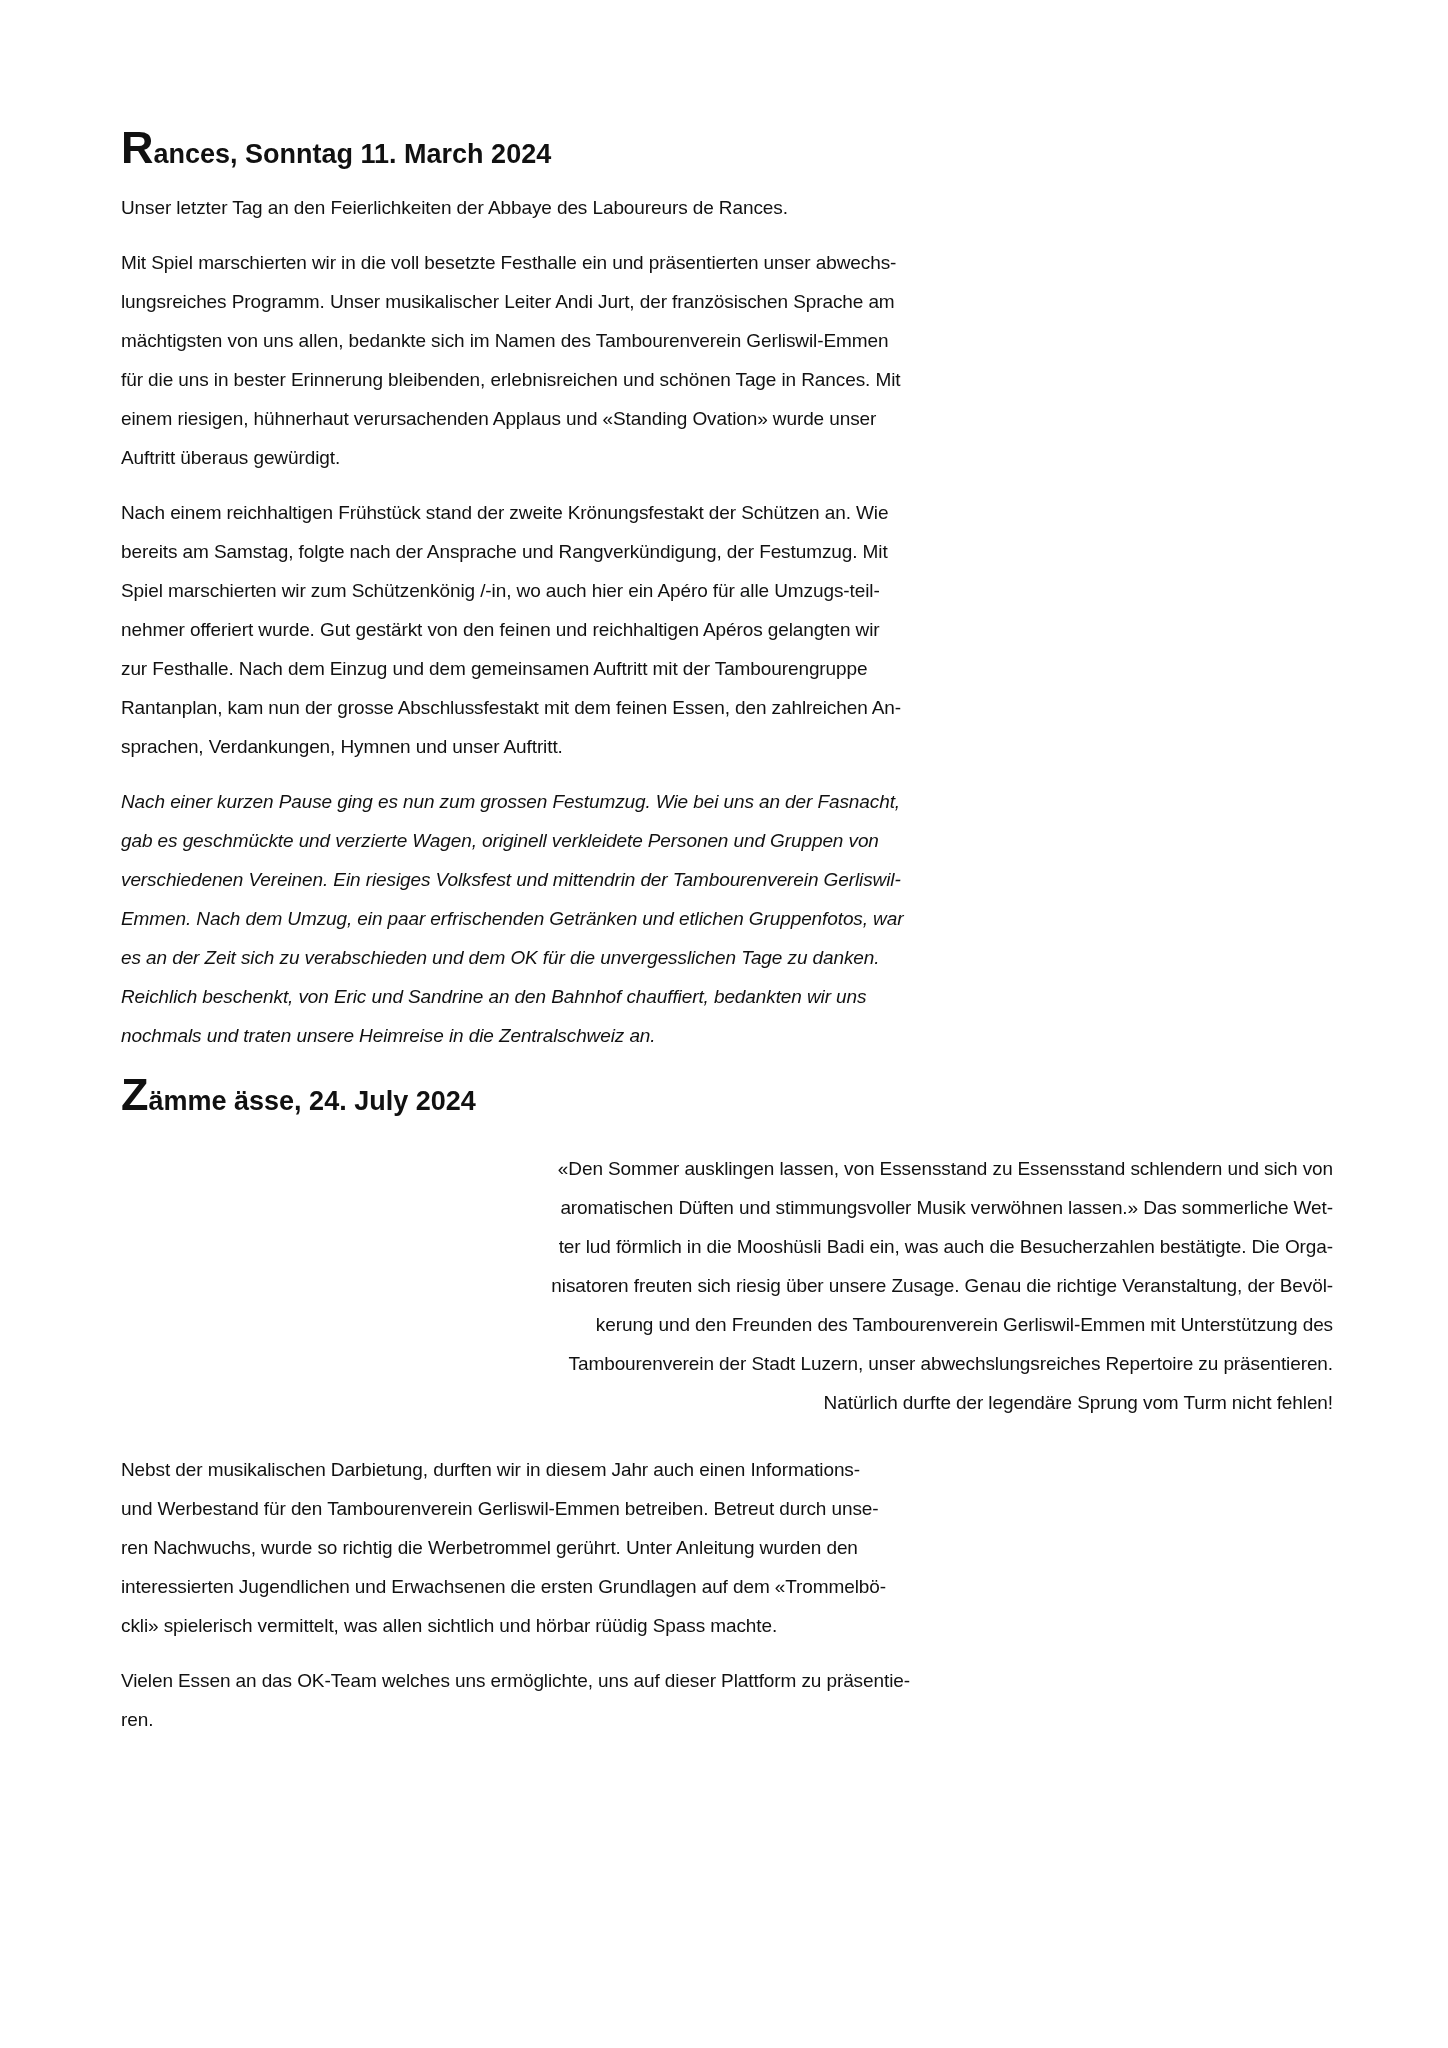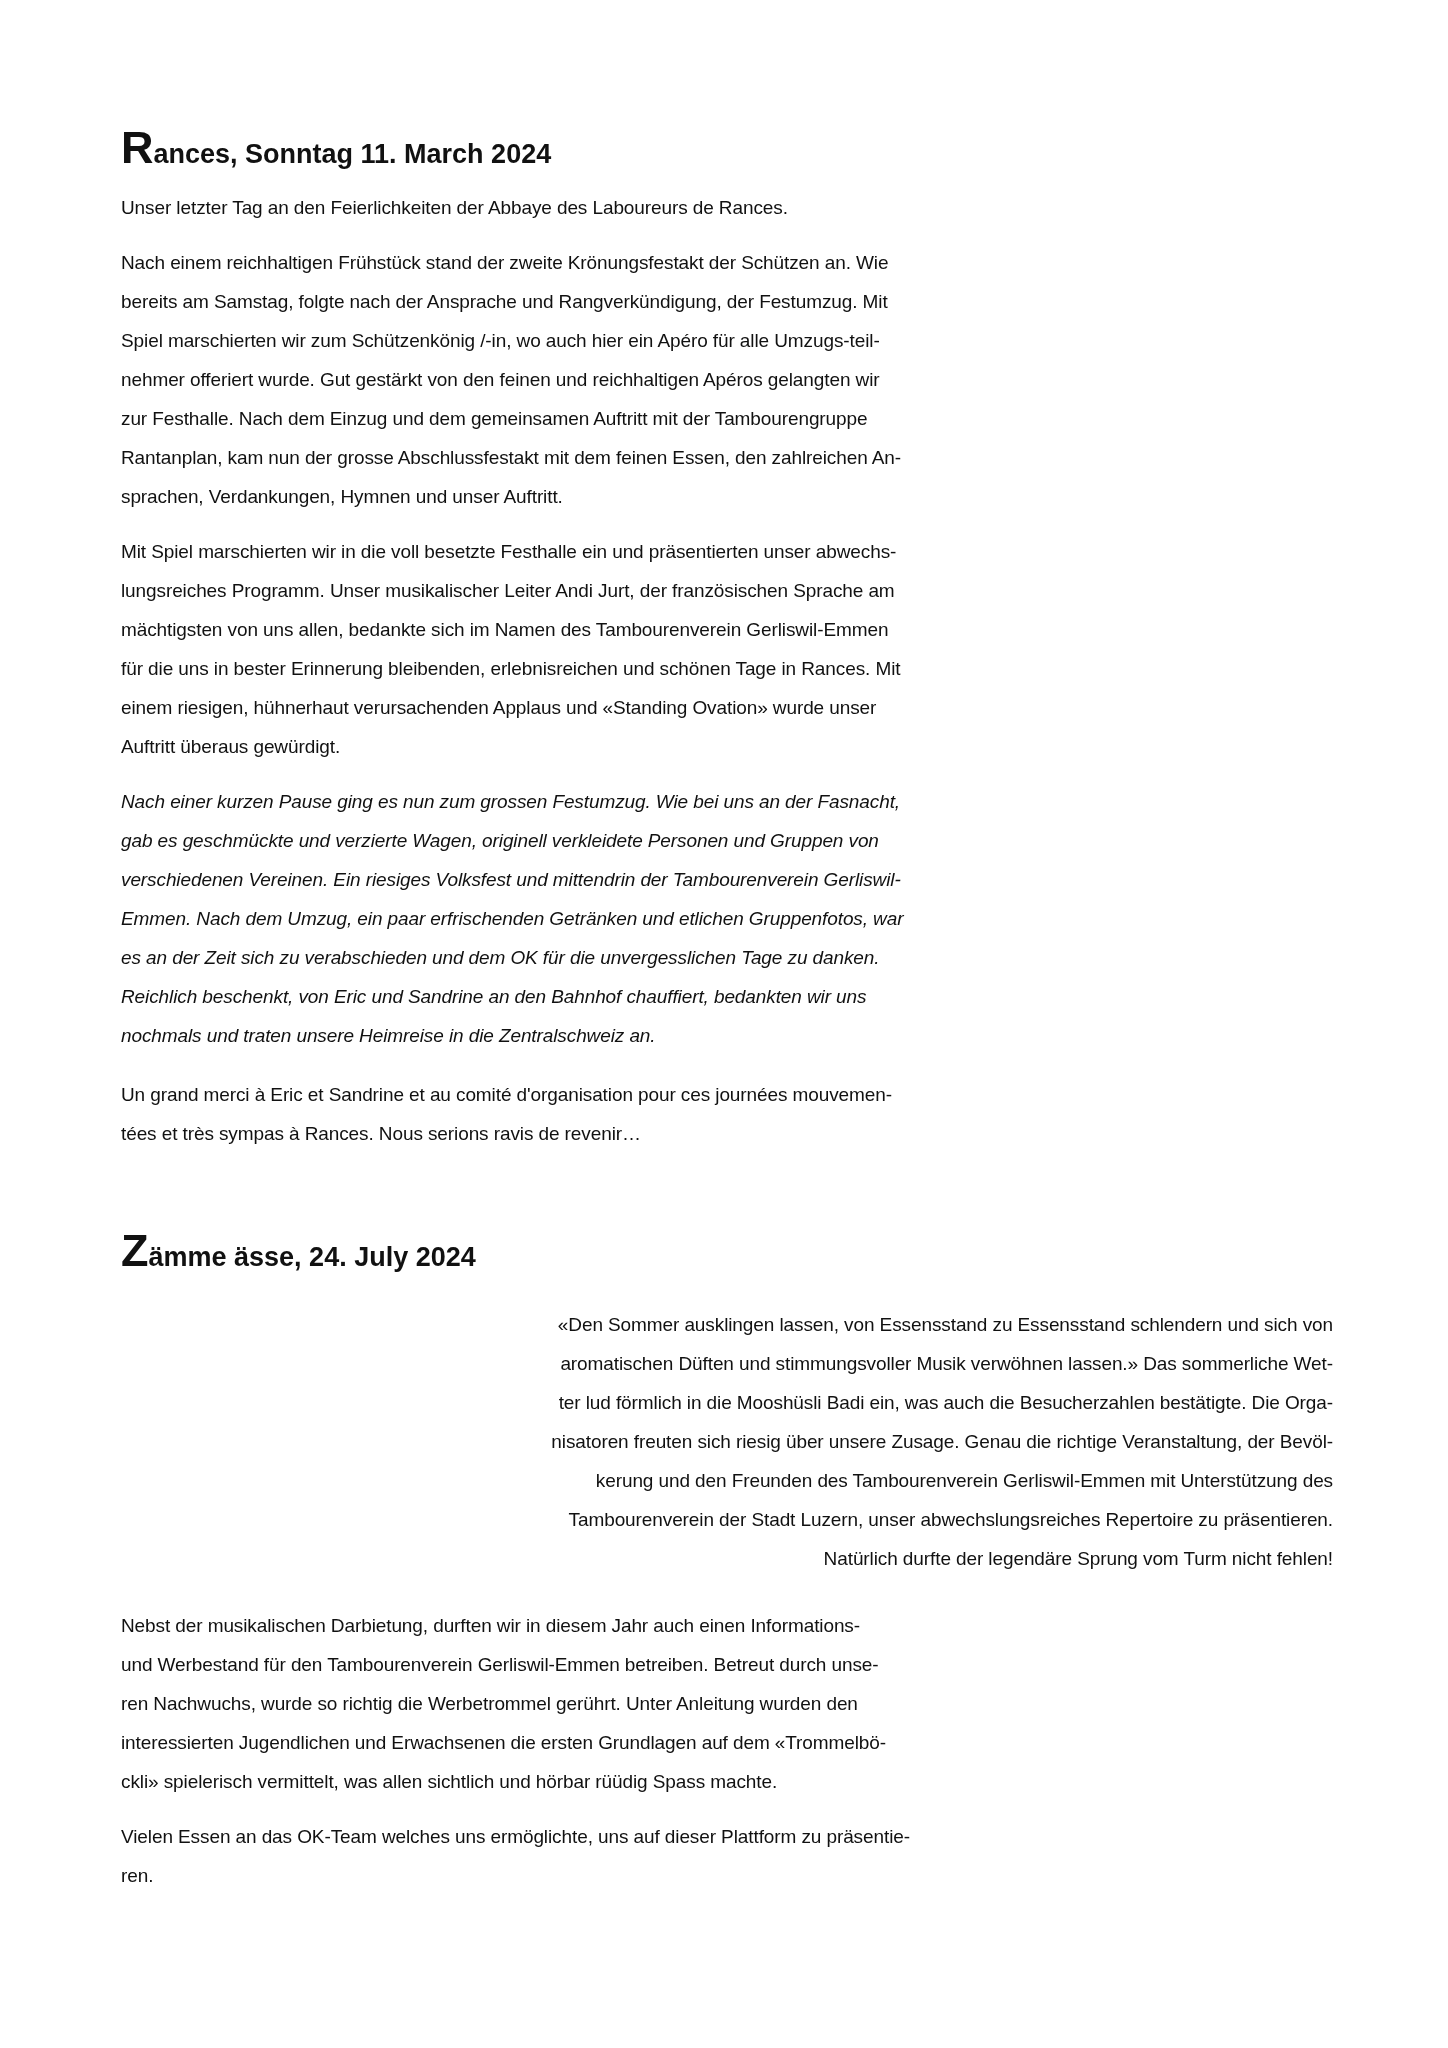--- a/index.html
+++ b/index.html
@@ -51,42 +51,40 @@
     #p7 { margin-bottom: 16px; }
   </style>
 </head>
 <body>
 
 <div class="page">
 
   <section>
     <h2 id="h1" class="heading"><span class="initial">R</span><span>ances, Sonntag 11. March 2024</span></h2>
     <p id="p1" class="para">Unser letzter Tag an den Feierlichkeiten der Abbaye des Laboureurs de Rances.</p>
+    <p id="p3" class="para">Mit Spiel marschierten wir in die voll besetzte Festhalle ein und präsentierten unser abwechs-
+lungsreiches Programm. Unser musikalischer Leiter Andi Jurt, der französischen Sprache am
+mächtigsten von uns allen, bedankte sich im Namen des Tambourenverein Gerliswil-Emmen
+für die uns in bester Erinnerung bleibenden, erlebnisreichen und schönen Tage in Rances. Mit
+einem riesigen, hühnerhaut verursachenden Applaus und «Standing Ovation» wurde unser
+Auftritt überaus gewürdigt.</p>
     <p id="p2" class="para">Nach einem reichhaltigen Frühstück stand der zweite Krönungsfestakt der Schützen an. Wie
 bereits am Samstag, folgte nach der Ansprache und Rangverkündigung, der Festumzug. Mit
 Spiel marschierten wir zum Schützenkönig /-in, wo auch hier ein Apéro für alle Umzugs-teil-
 nehmer offeriert wurde. Gut gestärkt von den feinen und reichhaltigen Apéros gelangten wir
 zur Festhalle. Nach dem Einzug und dem gemeinsamen Auftritt mit der Tambourengruppe
 Rantanplan, kam nun der grosse Abschlussfestakt mit dem feinen Essen, den zahlreichen An-
 sprachen, Verdankungen, Hymnen und unser Auftritt.</p>
-    <p id="p3" class="para">Mit Spiel marschierten wir in die voll besetzte Festhalle ein und präsentierten unser abwechs-
-lungsreiches Programm. Unser musikalischer Leiter Andi Jurt, der französischen Sprache am
-mächtigsten von uns allen, bedankte sich im Namen des Tambourenverein Gerliswil-Emmen
-für die uns in bester Erinnerung bleibenden, erlebnisreichen und schönen Tage in Rances. Mit
-einem riesigen, hühnerhaut verursachenden Applaus und «Standing Ovation» wurde unser
-Auftritt überaus gewürdigt.</p>
     <p id="p4" class="para">Nach einer kurzen Pause ging es nun zum grossen Festumzug. Wie bei uns an der Fasnacht,
 gab es geschmückte und verzierte Wagen, originell verkleidete Personen und Gruppen von
 verschiedenen Vereinen. Ein riesiges Volksfest und mittendrin der Tambourenverein Gerliswil-
 Emmen. Nach dem Umzug, ein paar erfrischenden Getränken und etlichen Gruppenfotos, war
 es an der Zeit sich zu verabschieden und dem OK für die unvergesslichen Tage zu danken.
 Reichlich beschenkt, von Eric und Sandrine an den Bahnhof chauffiert, bedankten wir uns
 nochmals und traten unsere Heimreise in die Zentralschweiz an.</p>
-    <p id="p5" class="para">Un grand merci à Eric et Sandrine et au comité d'organisation pour ces journées mouvemen-
-tées et très sympas à Rances. Nous serions ravis de revenir…</p>
   </section>
 
   <section>
     <h2 id="h2" class="heading"><span class="initial">Z</span><span>ämme ässe, 24. July 2024</span></h2>
     <p id="p6" class="para">«Den Sommer ausklingen lassen, von Essensstand zu Essensstand schlendern und sich von
 aromatischen Düften und stimmungsvoller Musik verwöhnen lassen.» Das sommerliche Wet-
 ter lud förmlich in die Mooshüsli Badi ein, was auch die Besucherzahlen bestätigte. Die Orga-
 nisatoren freuten sich riesig über unsere Zusage. Genau die richtige Veranstaltung, der Bevöl-
 kerung und den Freunden des Tambourenverein Gerliswil-Emmen mit Unterstützung des
 Tambourenverein der Stadt Luzern, unser abwechslungsreiches Repertoire zu präsentieren.

